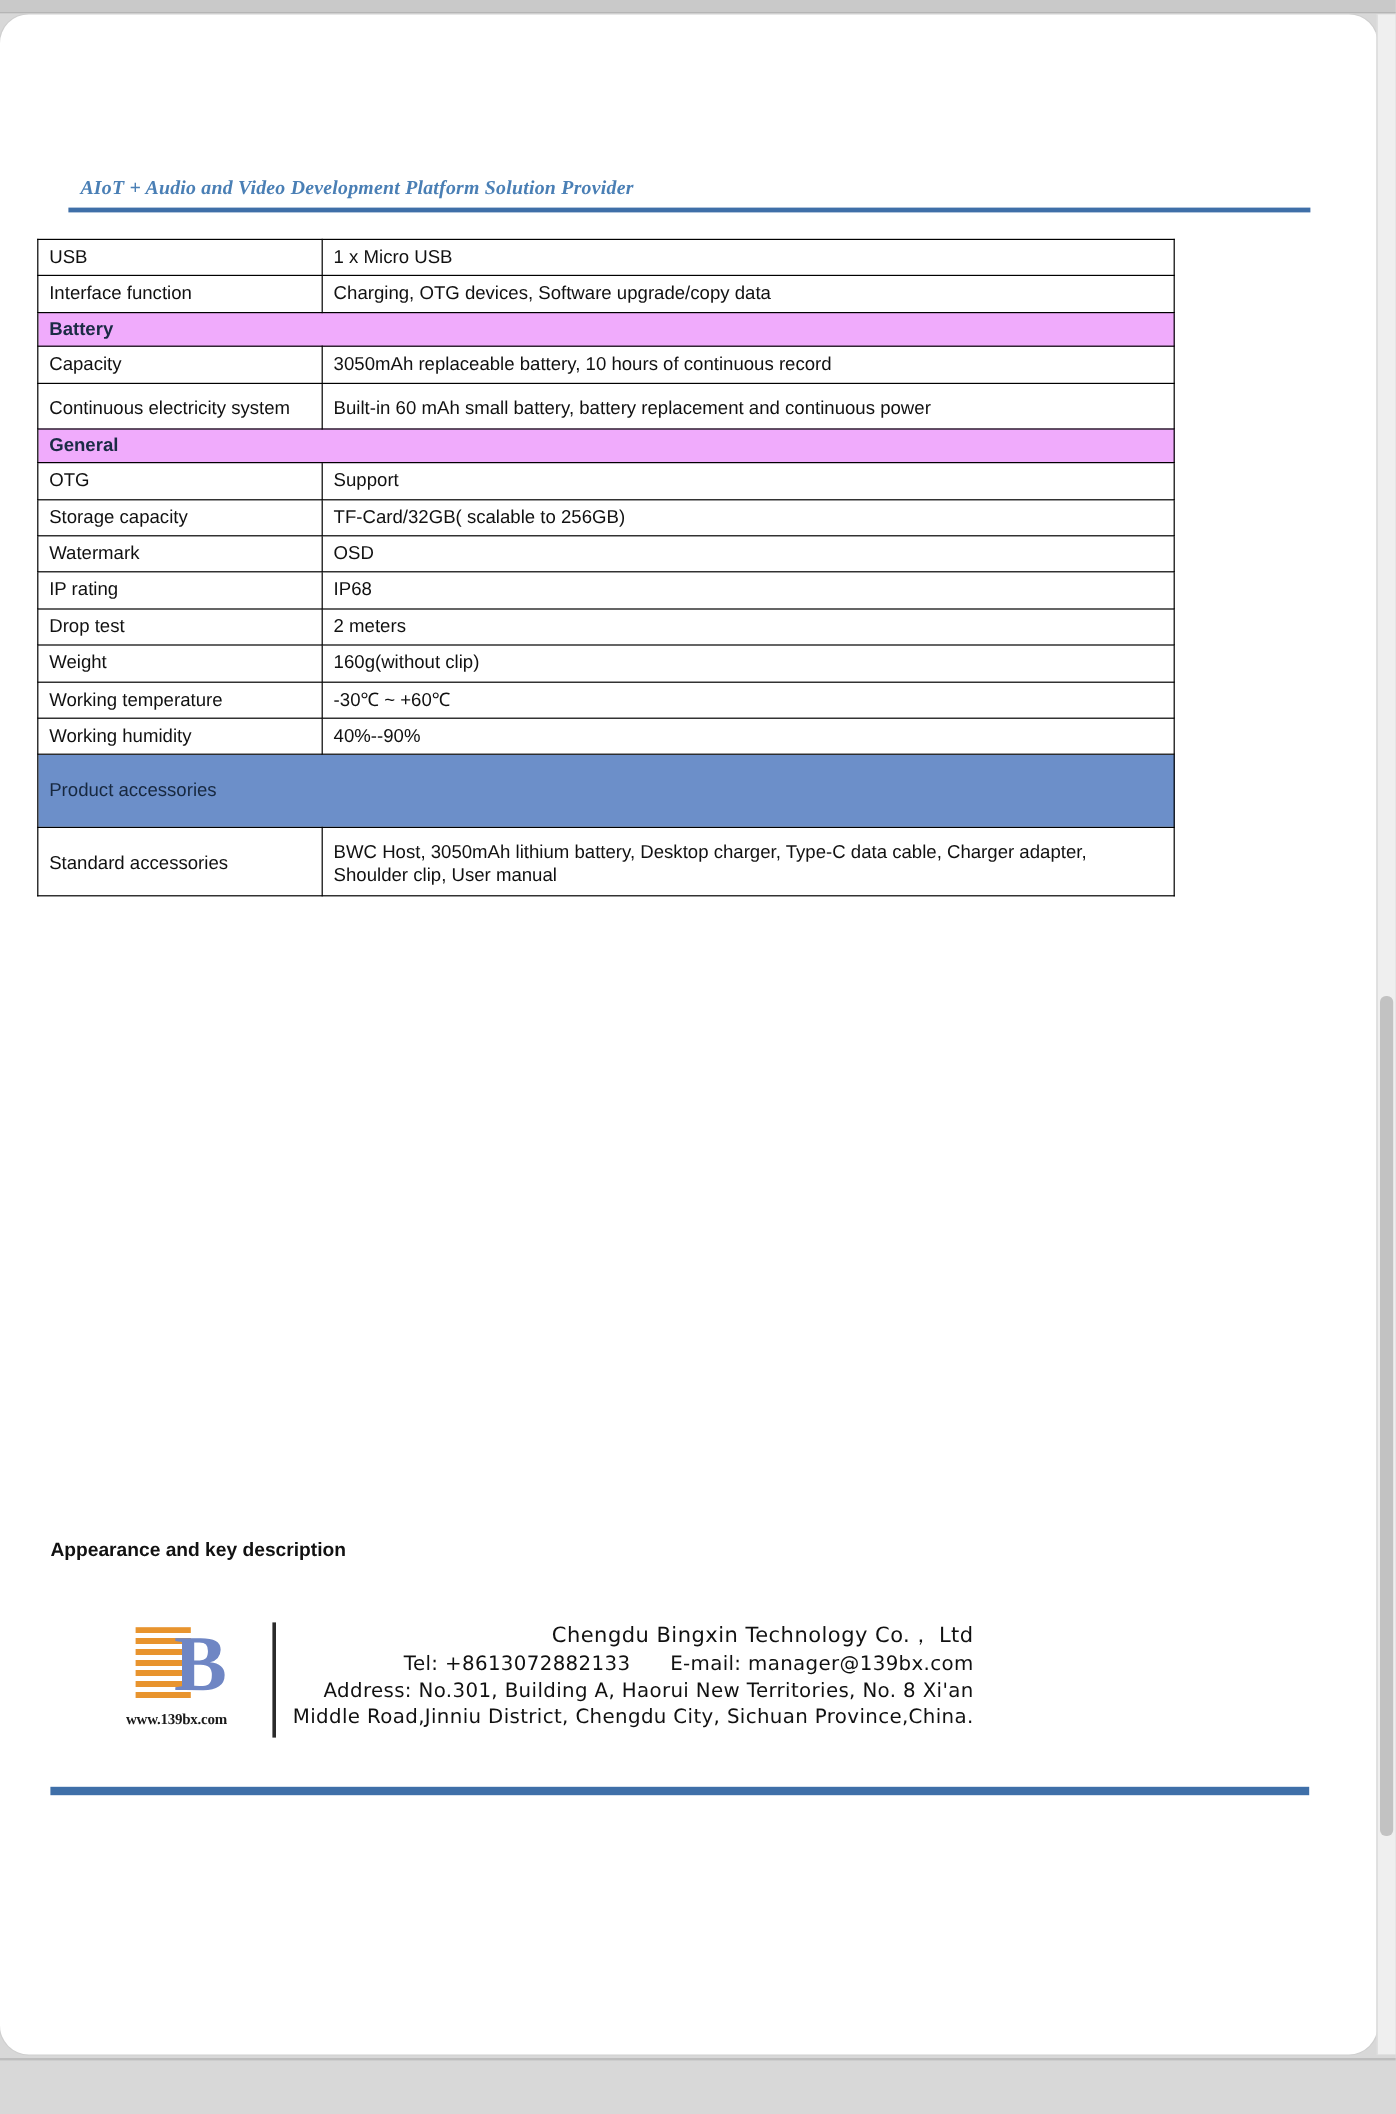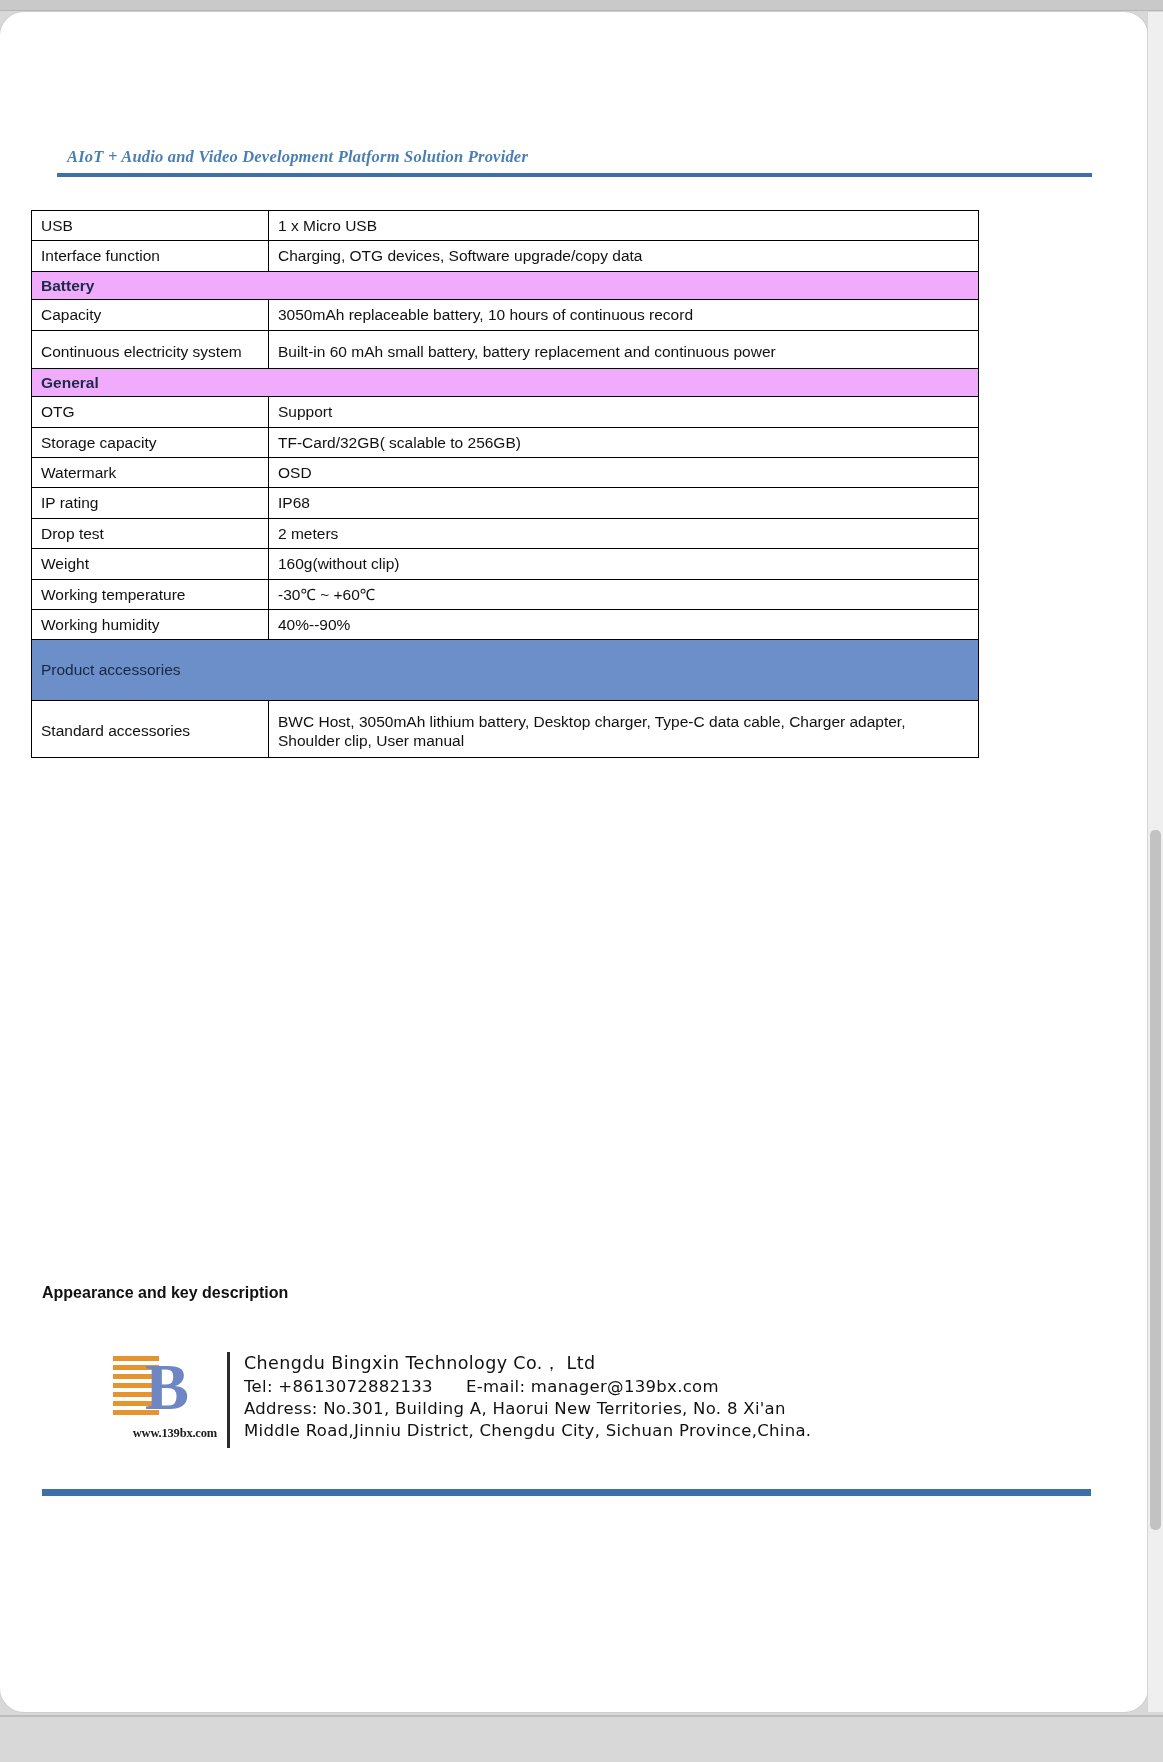--- a/index.html
+++ b/index.html
@@ -74,21 +74,21 @@
   .doc-header .rule {
     margin-top: 6px;
     height: 4px;
     background: #3f6fa8;
   }
 
   
   .spec-table {
     position: absolute;
     left: 31px;
-    top: 198px;
+    top: 187px;
     width: 948px;
     border-collapse: collapse;
     table-layout: fixed;
   }
   .spec-table td {
     border: 1px solid #000000;
     font-size: 15.5px;
     color: #111;
     padding: 5px 9px;
     vertical-align: middle;
@@ -164,37 +164,38 @@
     font-weight: bold;
     font-size: 66px;
     line-height: 62px;
     color: #6f86c4;
   }
   .logo .site {
     font-family: "Liberation Serif", serif;
     font-weight: bold;
     font-size: 12.5px;
     color: #1a1a1a;
-    text-align: right;
+    text-align: left;
     margin-top: 2px;
     letter-spacing: -0.2px;
   }
   .footer-sep {
     width: 3px;
     background: #2b2b2b;
     margin: 2px 14px 0 10px;
     height: 96px;
   }
   .footer-text {
     font-family: "DejaVu Sans", sans-serif;
     font-size: 16.5px;
     color: #111;
     line-height: 1.32;
     letter-spacing: 0.3px;
     padding-top: 2px;
+    text-align: right;
   }
   .footer-text .company {
     font-size: 17.5px;
     letter-spacing: 0.4px;
     margin-bottom: 1px;
   }
   .footer-text .gap { display: inline-block; width: 22px; }
   .footer-rule {
     position: absolute;
     left: 42px;

